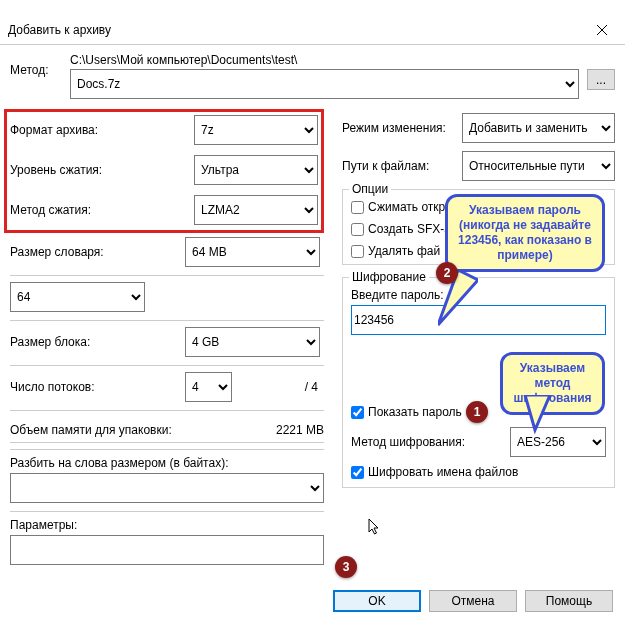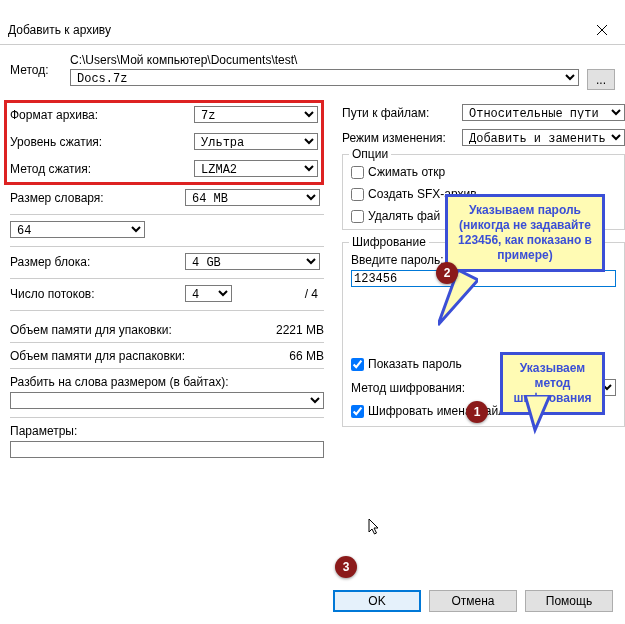--- a/index.html
+++ b/index.html
@@ -29,26 +29,26 @@
 .content { padding: 8px 10px 0 10px; position: relative; }
 .row { display: flex; align-items: center; margin-bottom: 8px; }
 .label-col { width: 175px; }
 .two-col {
   display: flex;
   gap: 18px;
 }
 .left-col { width: 314px; }
 .right-col { flex: 1; }
 select, input[type="text"] {
-  font-family: Liberation Mono, monospace;
+  font-family: Liberation Sans, sans-serif;
   font-size: 12px;
   padding: 1px 2px;
   border: 1px solid #7a7a7a;
   background: #fff;
-  height: 17px;
+  height: 30px;
 }
 .sel-narrow { width: 135px; }
 .sel-narrow2 { width: 47px; }
 .btn {
   font-family: inherit;
   font-size: 12px;
   border: 1px solid #adadad;
   background: #e1e1e1;
   padding: 2px 3px;
   height: 22px;
@@ -83,21 +83,21 @@
 .info-row { display: flex; justify-content: space-between; margin-bottom: 5px; }
 .btns-row {
   position: absolute;
   bottom: 12px; right: 12px;
   display: flex; gap: 8px;
 }
 .callout {
   position: absolute;
   background: #fffbb4;
   border: 3px solid #3b4fd6;
-  border-radius: 0;
+  border-radius: 12px;
   padding: 6px 8px;
   font-size: 12px;
   color: #3b4fd6;
   text-align: center;
   font-weight: bold;
   line-height: 1.25;
 }
 .red-dot {
   position: absolute;
   width: 22px; height: 22px;
@@ -208,50 +208,46 @@
         <div style="margin-left:auto; padding-right:6px;">/ 4</div>
       </div>
       <div class="thin-line"></div>
 
       <div style="height:6px;"></div>
       <div class="info-row">
         <span>Объем памяти для упаковки:</span>
         <span>2221 MB</span>
       </div>
       <div class="thin-line"></div>
-      <div class="info-row">
-        <span>Объем памяти для распаковки:</span>
-        <span>66 MB</span>
-      </div>
       <div class="thin-line"></div>
 
       <div style="margin-top:4px;">Разбить на слова размером (в байтах):</div>
       <select style="width:100%; margin-top:3px;">
         <option></option>
       </select>
       <div class="thin-line" style="margin-top:8px;"></div>
 
       <div style="margin-top:4px;">Параметры:</div>
       <input type="text" style="width: 100%; margin-top: 3px;" value="">
 
     </div>
 
     <div class="right-col">
 
       <div class="row">
+        <div style="width:120px;">Режим изменения:</div>
+        <select style="flex:1;">
+          <option>Добавить и заменить</option>
+        </select>
+      </div>
+
+      <div class="row">
         <div style="width:120px;">Пути к файлам:</div>
         <select style="flex:1;">
           <option>Относительные пути</option>
-        </select>
-      </div>
-
-      <div class="row">
-        <div style="width:120px;">Режим изменения:</div>
-        <select style="flex:1;">
-          <option>Добавить и заменить</option>
         </select>
       </div>
 
       <div class="groupbox">
         <div class="groupbox-title">Опции</div>
         <div class="checkbox-row">
           <input type="checkbox" style="">
           <span>Сжимать откр</span>
         </div>
         <div class="checkbox-row">

